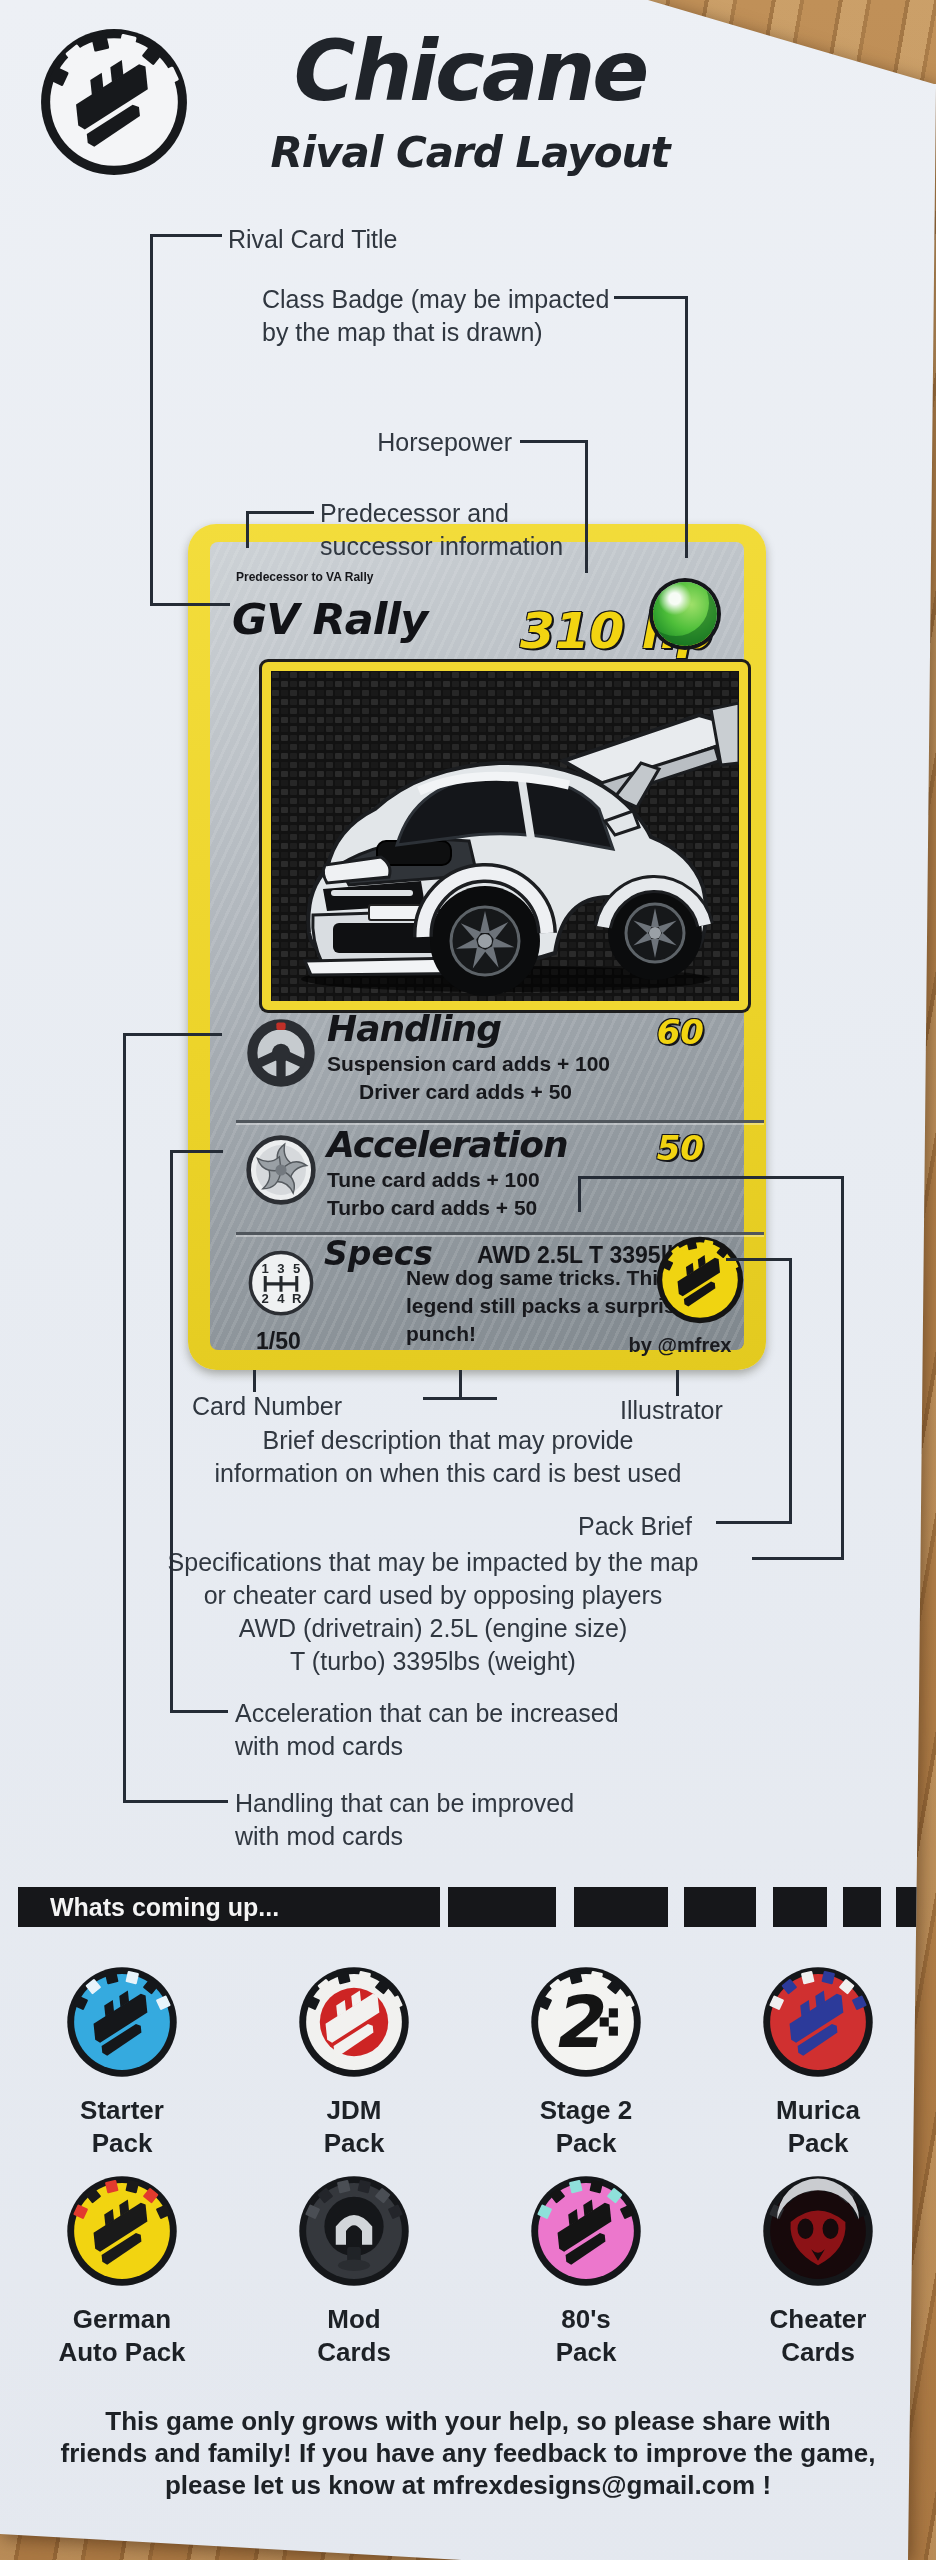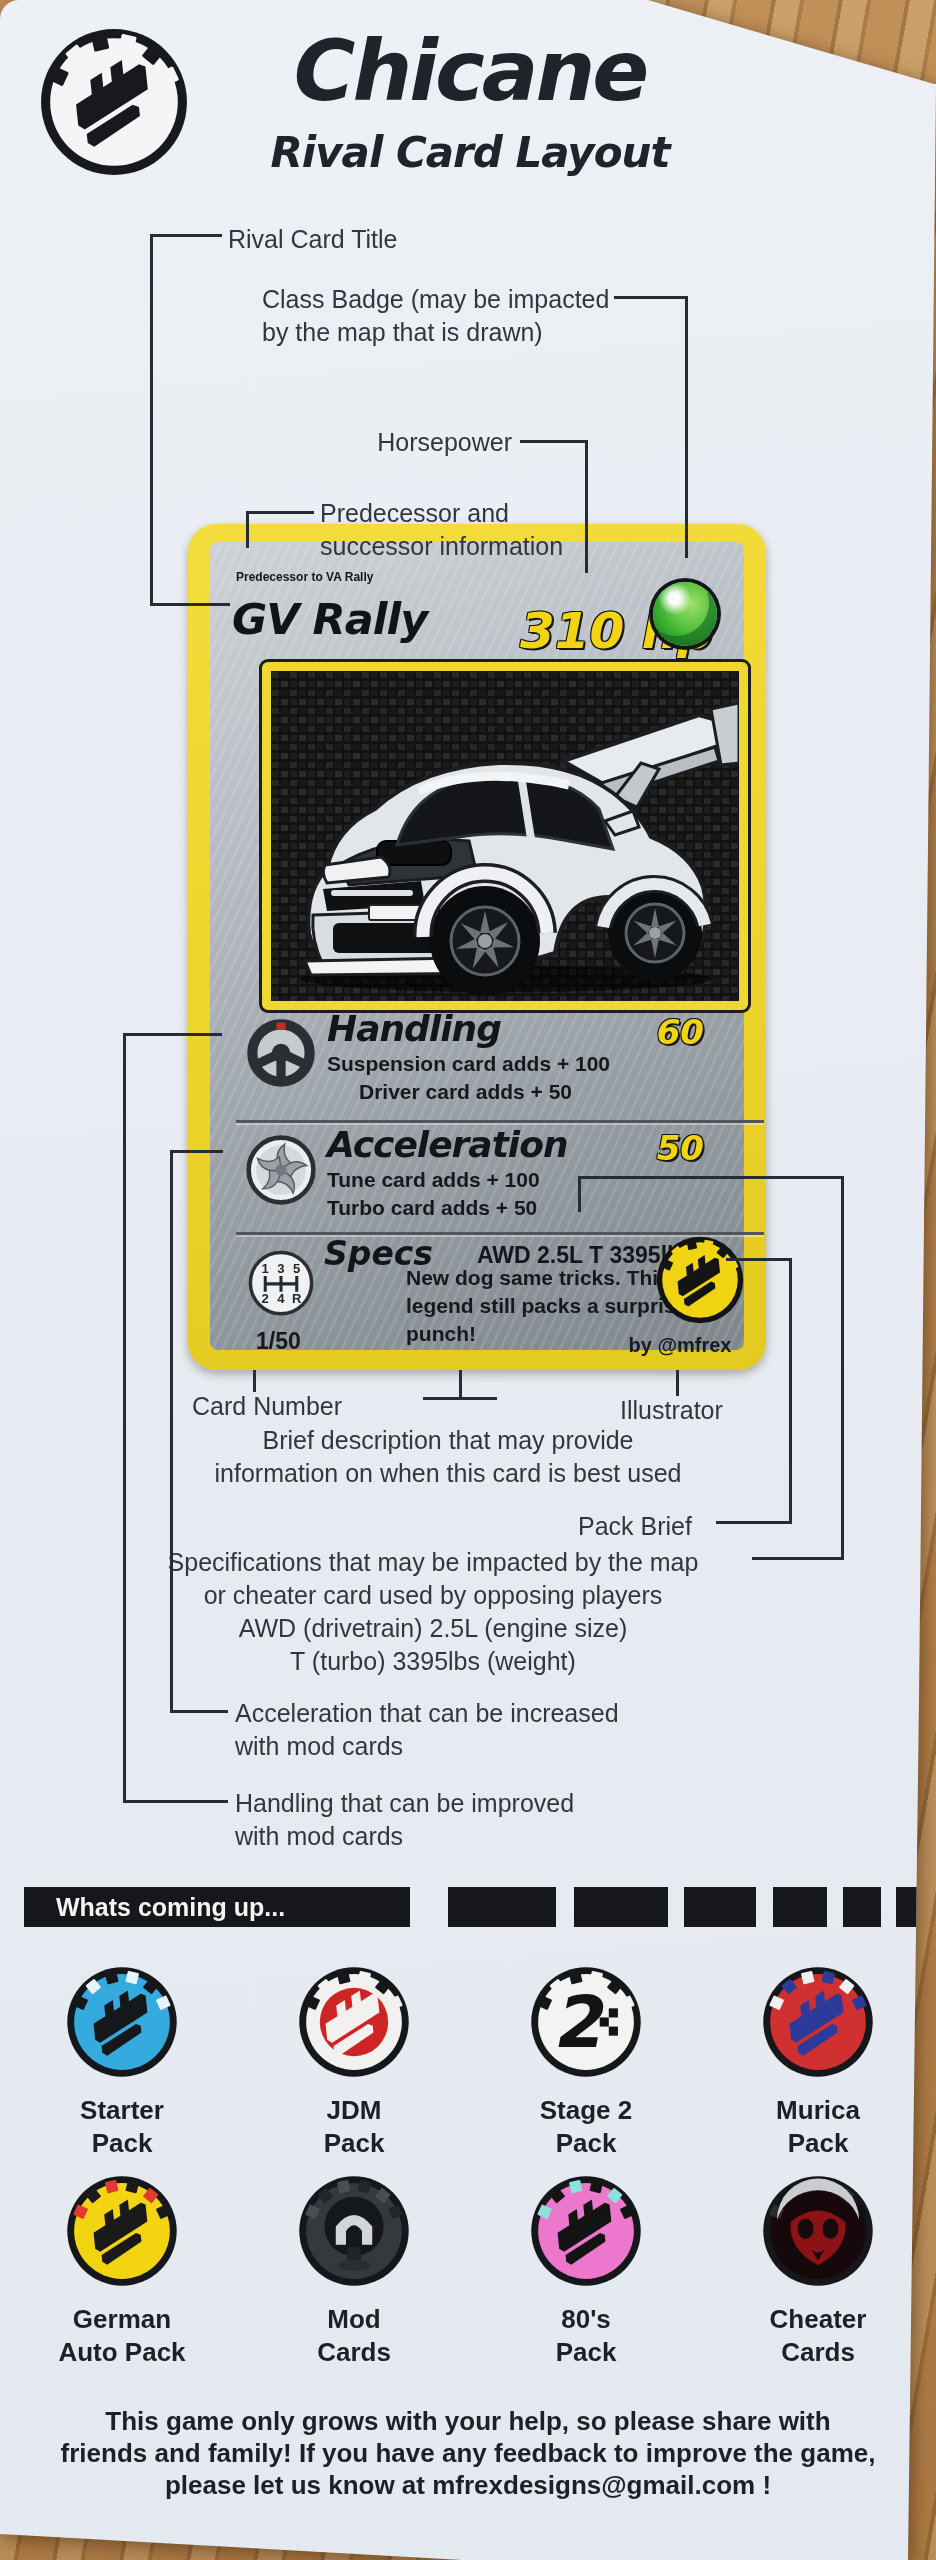--- a/index.html
+++ b/index.html
@@ -10,21 +10,20 @@
       repeating-linear-gradient(100deg,
         rgba(0,0,0,0) 0 34px, rgba(90,55,20,.28) 34px 38px,
         rgba(255,230,180,.18) 38px 62px, rgba(90,55,20,.22) 62px 66px),
       linear-gradient(180deg,#c09058 0%,#b5834c 40%,#aa7843 100%);
   }
   .paper-wrap{position:absolute;inset:0;filter:drop-shadow(3px 4px 9px rgba(60,35,12,.55));}
   .paper{
     position:absolute;inset:0;
     background:linear-gradient(175deg,#edf0f5 0%,#e8ecf2 45%,#e4e8ef 100%);
     clip-path:polygon(0px 0px,648px 0px,934px 84px,936px 84px,936px 86px,919px 1700px,908px 2560px,462px 2560px,0px 2534px);
-    border-radius:19px;
   }
   
   .ln{position:absolute;background:#252c36;z-index:6;}
   
   .note{position:absolute;color:#303740;font-size:25px;line-height:33px;z-index:5;}
   .note.center{text-align:center;}
   .note.right{text-align:right;}
   
   .logo{position:absolute;left:38px;top:26px;width:152px;height:152px;z-index:3;}
   .title{
@@ -87,21 +86,21 @@
   .specs-title{
     position:absolute;left:114px;top:692px;font-size:33px;font-weight:bold;font-style:italic;
     font-family:"DejaVu Sans", sans-serif;color:#141519;
   }
   .specs-value{position:absolute;left:267px;top:700px;font-size:23px;font-weight:bold;color:#15161a;}
   .specs-desc{position:absolute;left:196px;top:722px;font-size:21px;line-height:28px;font-weight:bold;color:#17181c;}
   .card-num{position:absolute;left:46px;top:786px;font-size:23px;font-weight:bold;color:#17181c;}
   .credit{position:absolute;left:400px;top:792px;width:140px;text-align:center;font-size:20px;font-weight:bold;color:#1a1b1f;}
   .mini-badge{position:absolute;left:445px;top:693px;width:90px;height:90px;}
   
-  .bar-main{position:absolute;left:24px;top:1887px;width:386px;height:40px;background:#16171a;z-index:3;text-align:right;}
+  .bar-main{position:absolute;left:18px;top:1887px;width:422px;height:40px;background:#16171a;z-index:3;text-align:right;}
   .bar-main span{position:absolute;left:32px;top:6px;color:#f4f4f4;font-size:25px;font-weight:bold;}
   .bar-block{position:absolute;top:1887px;height:40px;background:#16171a;z-index:3;}
   
   .pack-grid{position:absolute;left:6px;top:1965px;width:928px;display:grid;
     grid-template-columns:repeat(4,232px);grid-auto-rows:209px;z-index:3;}
   .pack{text-align:center;}
   .pbadge{width:114px;height:114px;margin:0 auto;}
   .pbadge svg{width:114px;height:114px;display:block;}
   .plabel{margin-top:15px;font-size:26px;line-height:33px;font-weight:bold;color:#1d2126;}
   

